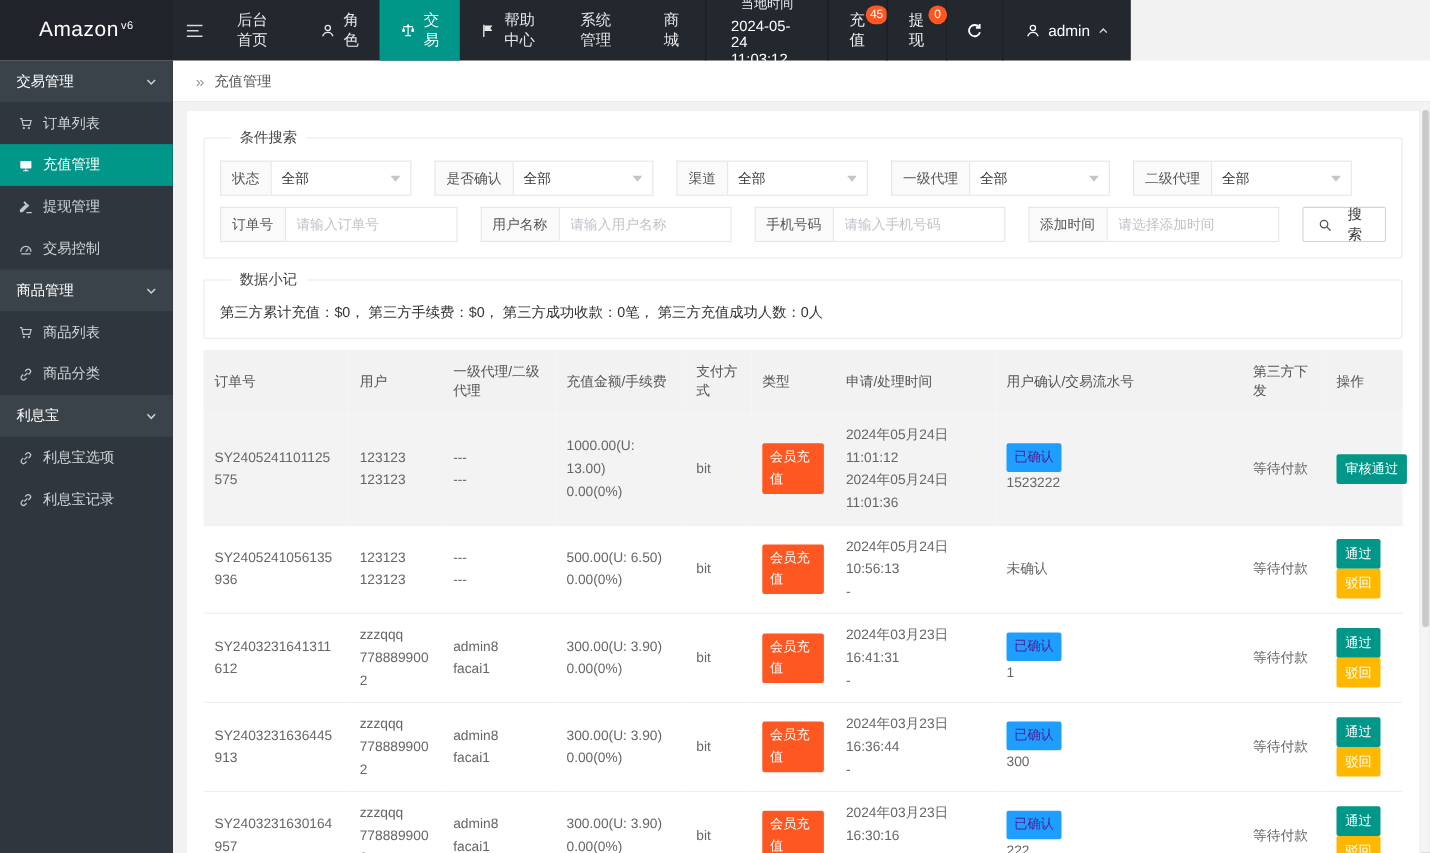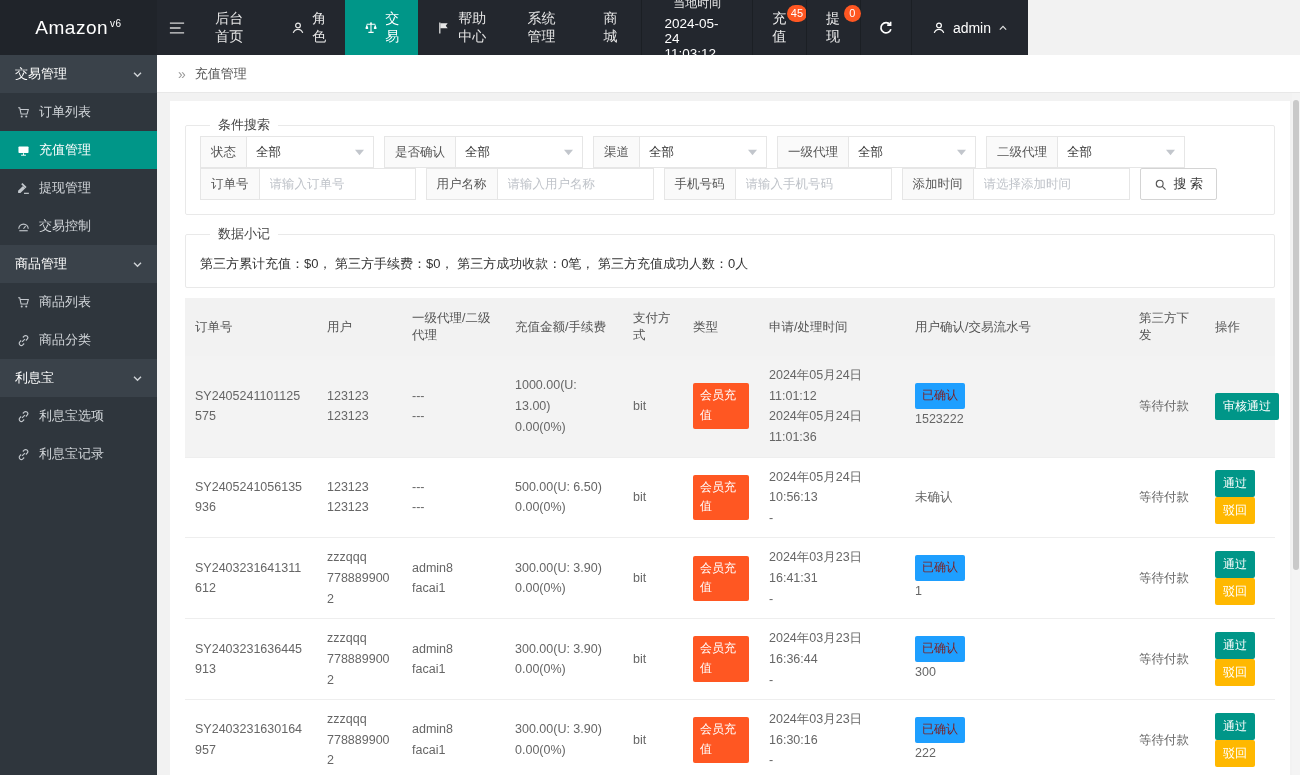--- a/index.html
+++ b/index.html
@@ -38,40 +38,40 @@
 
   
   .main { position:absolute; left:157px; top:55px; width:1143px; bottom:0; }
   .breadcrumb-bar { height:38px; background:#fff; border-bottom:1px solid #e8e8e8; display:flex; align-items:center; gap:9px; padding:0 21px; font-size:13px; color:#555; }
   .bc-icon { color:#999; font-size:14px; }
   .content { padding:8px 10px 0 13px; }
   .card { background:#fff; padding:15px 15px 30px; min-height:900px; }
 
   fieldset.fs { border:1px solid #e9e9e9; border-radius:2px; padding:2px 14px 14px; margin-bottom:10px; }
   fieldset.fs legend { font-size:13px; color:#444; padding:0 8px; margin-left:10px; }
-  .form-row { display:flex; align-items:center; gap:10px; }
+  .form-row { display:flex; align-items:center; gap:21px; margin-top:10px; }
   .field { display:flex; height:32px; font-size:12.5px; }
   .field-label { display:flex; align-items:center; background:#fafafa; border:1px solid #e6e6e6; border-right:none; padding:0 10px; color:#555; white-space:nowrap; }
   .field-select { width:128px; display:flex; align-items:center; justify-content:space-between; border:1px solid #e6e6e6; background:#fff; padding:0 9px; color:#333; cursor:pointer; }
   .sel-value { color:#333; }
   .field-select .caret { color:#c2c6cc; font-size:9px; }
   .field-input { display:flex; align-items:center; border:1px solid #e6e6e6; background:#fff; padding:0 10px; }
   .field-input input { width:135px; border:none; outline:none; font-size:12.5px; color:#333; font-family:inherit; background:transparent; }
   .field-input input::placeholder { color:#bfc3c9; }
   .search-btn { display:flex; align-items:center; gap:7px; height:32px; padding:0 13px; background:#fff; border:1px solid #d4d4d4; border-radius:2px; font-size:13px; color:#333; cursor:pointer; font-family:inherit; }
   .search-btn .icon { font-size:13px; color:#555; }
   .summary-text { margin-top:10px; font-size:13px; color:#333; }
 
   
   table.grid { width:100%; border-collapse:collapse; table-layout:fixed; margin-top:4px; }
   table.grid th { background:#f2f2f2; font-weight:normal; text-align:left; font-size:12.5px; color:#555; padding:12px 10px; }
   table.grid td { font-size:12.5px; color:#666; padding:9px 10px; border-bottom:1px solid #eee; vertical-align:middle; line-height:1.65; word-wrap:break-word; }
   tr.hl td { background:#f3f3f3; }
   .badge-type { display:inline-block; background:#ff5722; color:#fff; font-size:12px; padding:3px 7px; border-radius:2px; }
-  .badge-confirm { display:inline-block; background:#1e9fff; color:#7f1d1d; font-size:12px; padding:3px 7px; border-radius:2px; }
+  .badge-confirm { display:inline-block; background:#1e9fff; color:#4c1d95; font-size:12px; padding:3px 7px; border-radius:2px; }
   .serial { color:#666; }
   .btn { display:inline-block; border:none; font-size:12px; color:#fff; padding:5px 8px; border-radius:2px; cursor:pointer; font-family:inherit; white-space:nowrap; }
   .btn-green { background:#009688; }
   .btn-yellow { background:#ffb800; }
   td.ops .btn { margin-right:3px; }
 
   
   .vscroll { position:fixed; top:93px; right:0; width:8px; bottom:0; background:#f4f4f4; z-index:30; }
   .vthumb { position:absolute; top:7px; right:1px; width:6px; height:470px; background:#c9c9c9; border-radius:3px; }
 </style>

